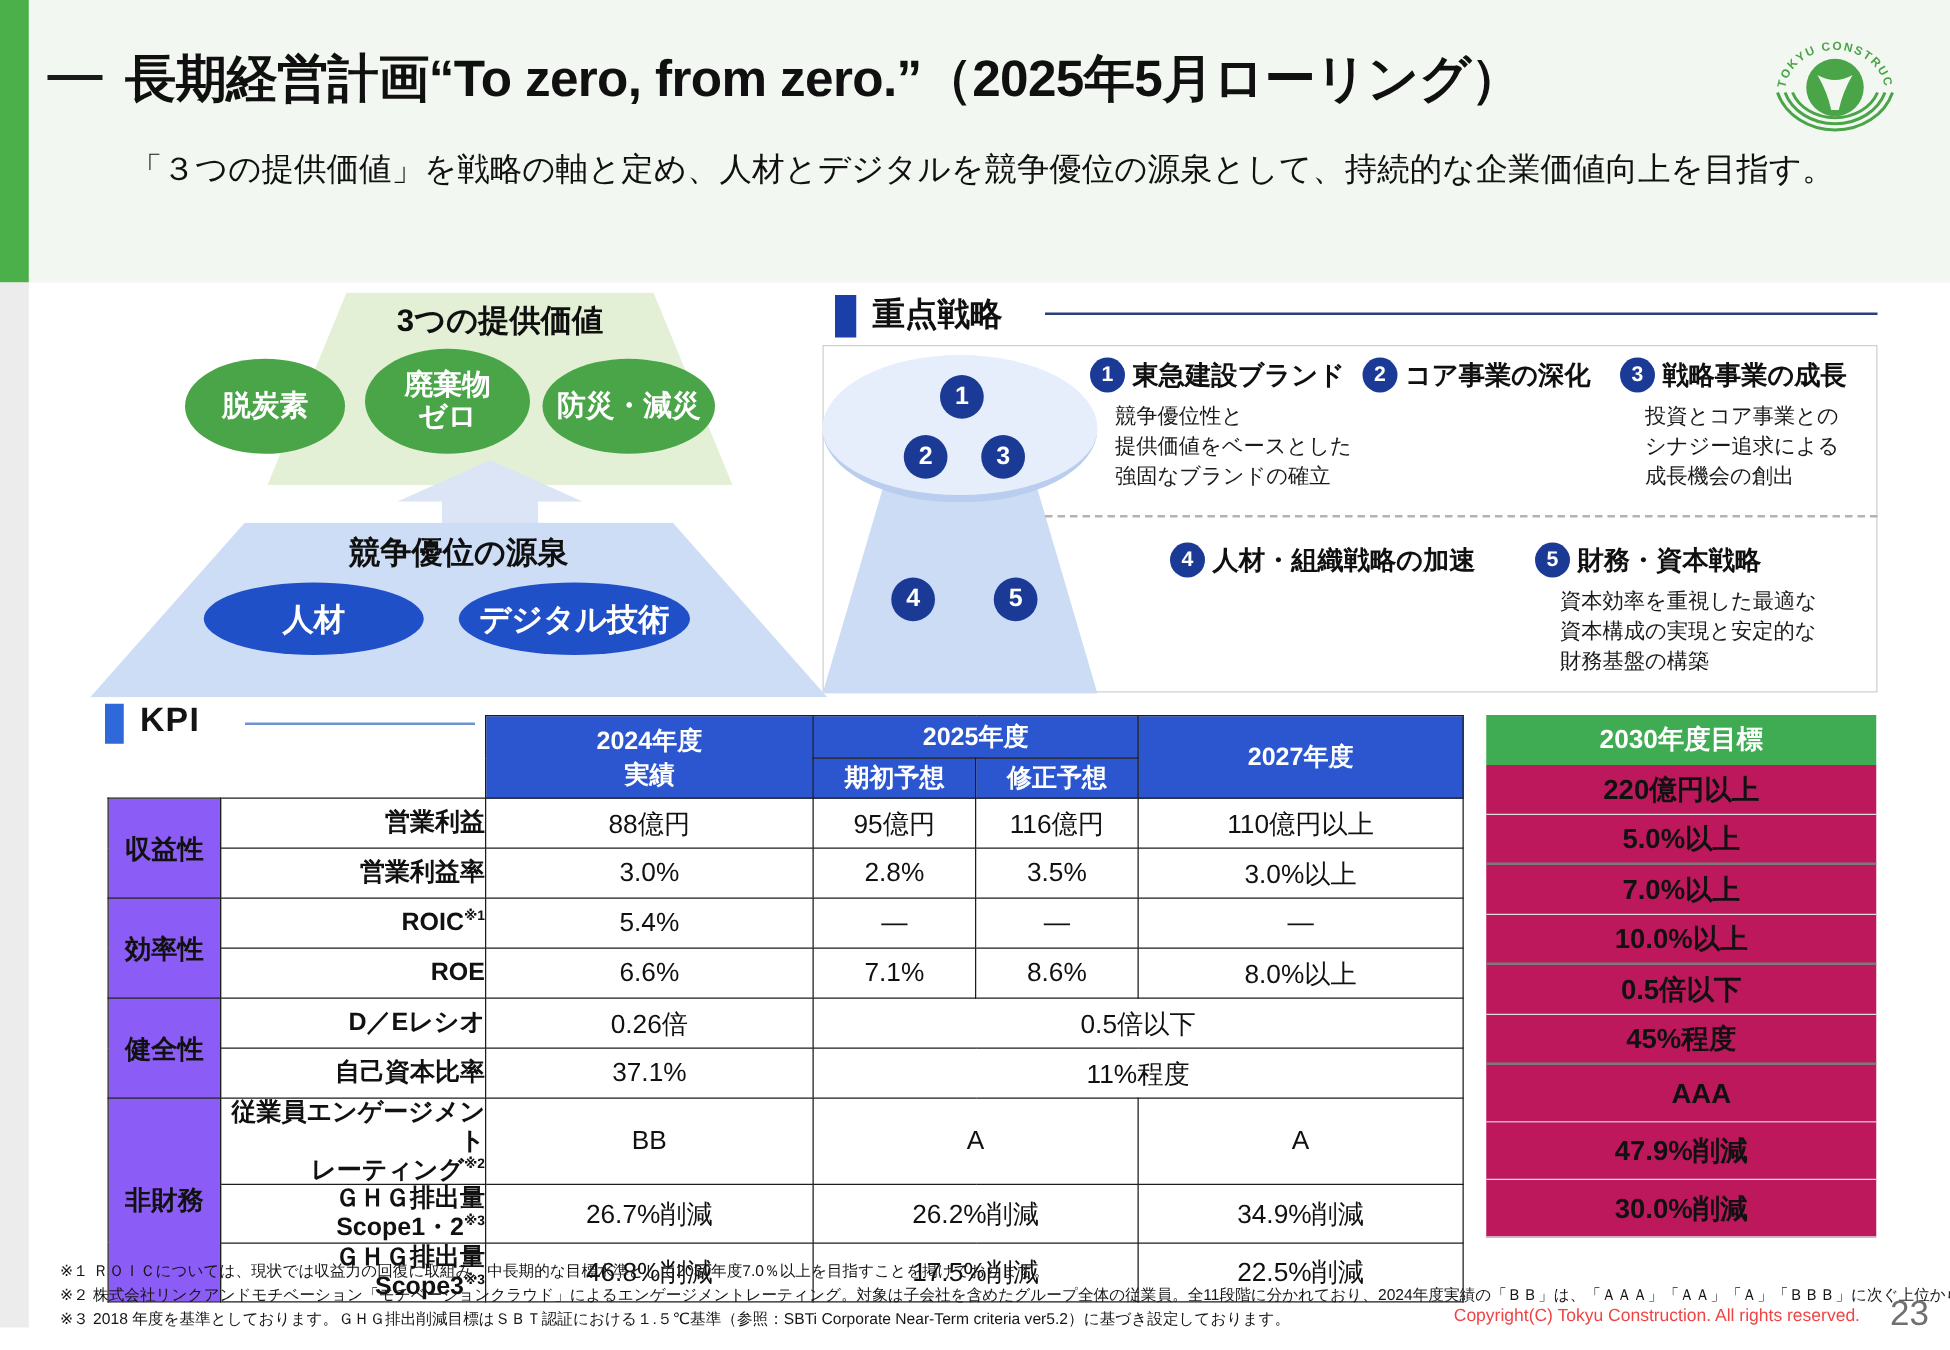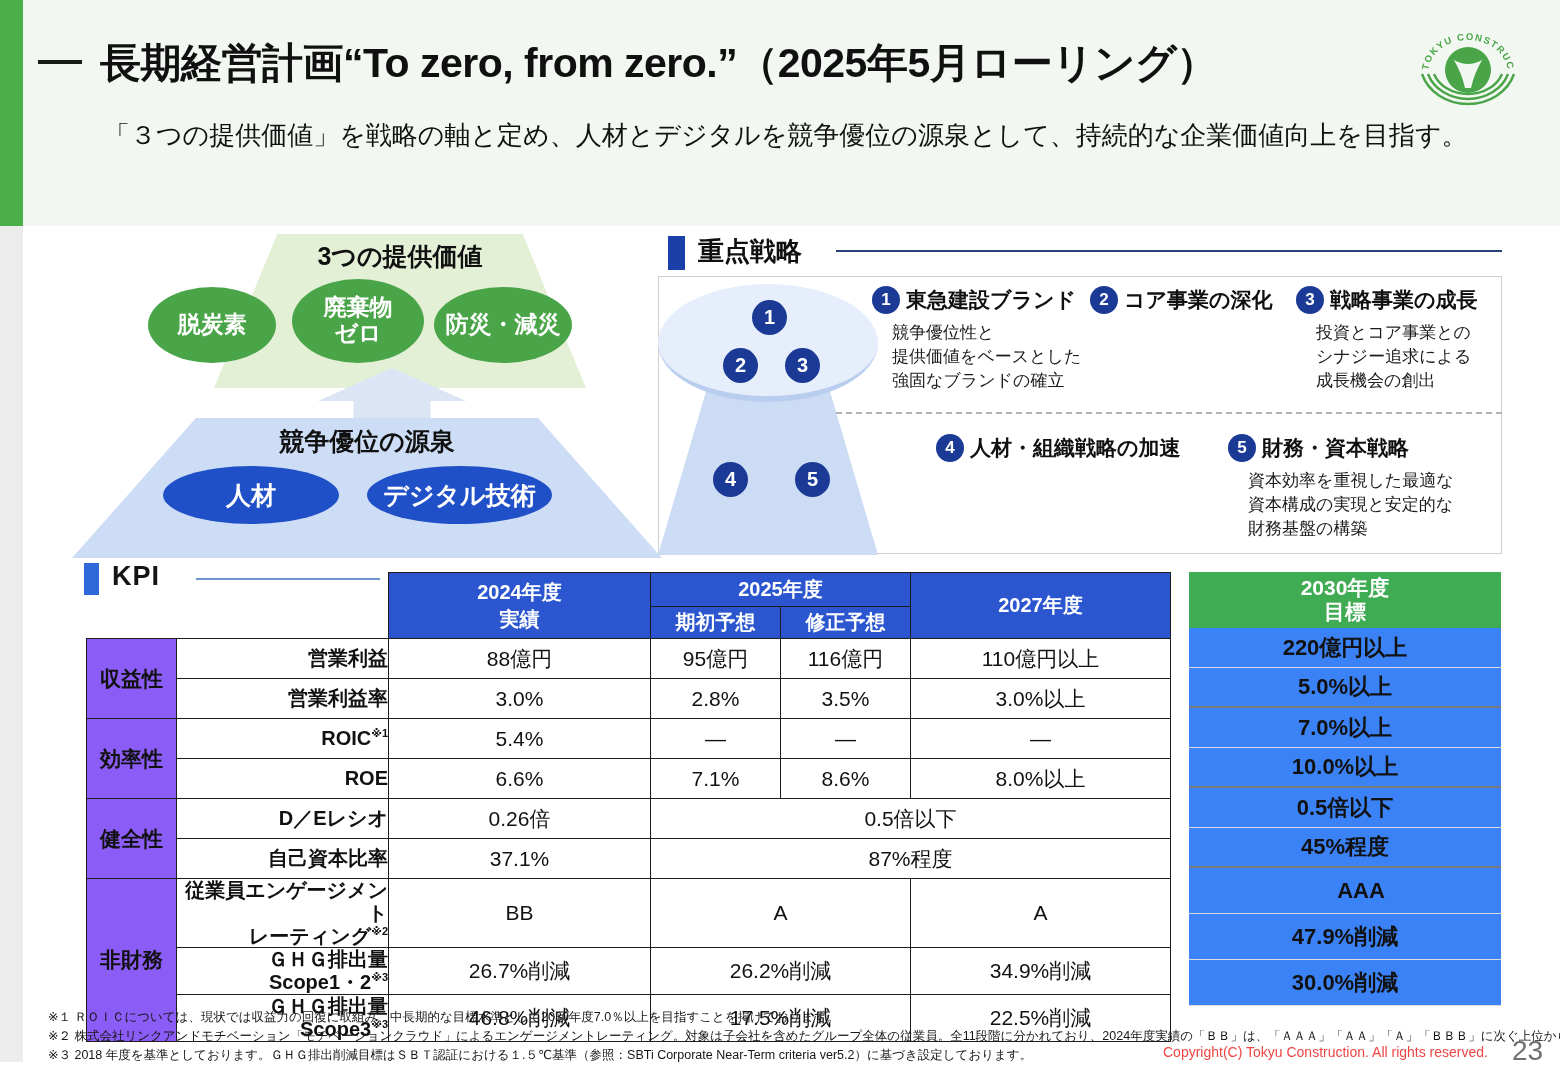--- a/index.html
+++ b/index.html
@@ -156,25 +156,25 @@
   .item-cell {
     text-align: right; padding-left: 11px; font-weight: 700; font-size: 20px; line-height: 1.14;
   }
   .val-cell { text-align: center; font-weight: 400; font-size: 21px; }
   sup.note { font-size: 11px; font-weight: 700; vertical-align: super; }
   .thick-top td { border-top: 2.5px solid #1d1d1d; }
 
   
   .green-col { position: absolute; left: 1189px; top: 572px; width: 312px; }
   .gc-head {
-    height: 56px; background: #3fab52; color: #fff; font-weight: 700; font-size: 21px;
-    display: flex; flex-direction: column; align-items: center; justify-content: center; line-height: 1.16;
+    height: 40px; background: #3fab52; color: #fff; font-weight: 700; font-size: 21px;
+    display: flex; flex-direction: row; align-items: center; justify-content: center; line-height: 1.16;
   }
   .gc-cell {
-    background: #3b82f6; color: #111; font-weight: 700; font-size: 22px;
+    background: #be185d; color: #111; font-weight: 700; font-size: 22px;
     display: flex; align-items: center; justify-content: center;
     border-bottom: 1px solid #dcdcdc;
   }
   .gc-cell.sep { border-bottom: 2px solid #7a7a7a; }
 
   
   .notes { position: absolute; left: 48px; top: 1008px; width: 1470px; }
   .note-line { font-size: 12.5px; color: #161616; line-height: 1.52; white-space: nowrap; }
   .copyright { position: absolute; left: 1163px; top: 1044px; font-size: 14px; color: #ef4444; }
   .pagenum  { position: absolute; left: 1512px; top: 1035px; font-size: 28px; color: #707070; }
@@ -351,21 +351,21 @@
 
       <tr class="thick-top" style="height:40px;">
         <td class="cat-cell" rowspan="2">健全性</td>
         <td class="item-cell">D／Eレシオ</td>
         <td class="val-cell">0.26倍</td>
         <td class="val-cell" colspan="3">0.5倍以下</td>
       </tr>
       <tr style="height:40px;margin-left:35px;">
         <td class="item-cell">自己資本比率</td>
         <td class="val-cell">37.1%</td>
-        <td class="val-cell" colspan="3">87%程度</td>
+        <td class="val-cell" colspan="3">11%程度</td>
       </tr>
 
       <tr class="thick-top" style="height:46px;">
         <td class="cat-cell" rowspan="3">非財務</td>
         <td class="item-cell">従業員エンゲージメント<br>レーティング<sup class="note">※2</sup></td>
         <td class="val-cell">BB</td>
         <td class="val-cell" colspan="2">A</td>
         <td class="val-cell">A</td>
       </tr>
       <tr style="height:46px;">

